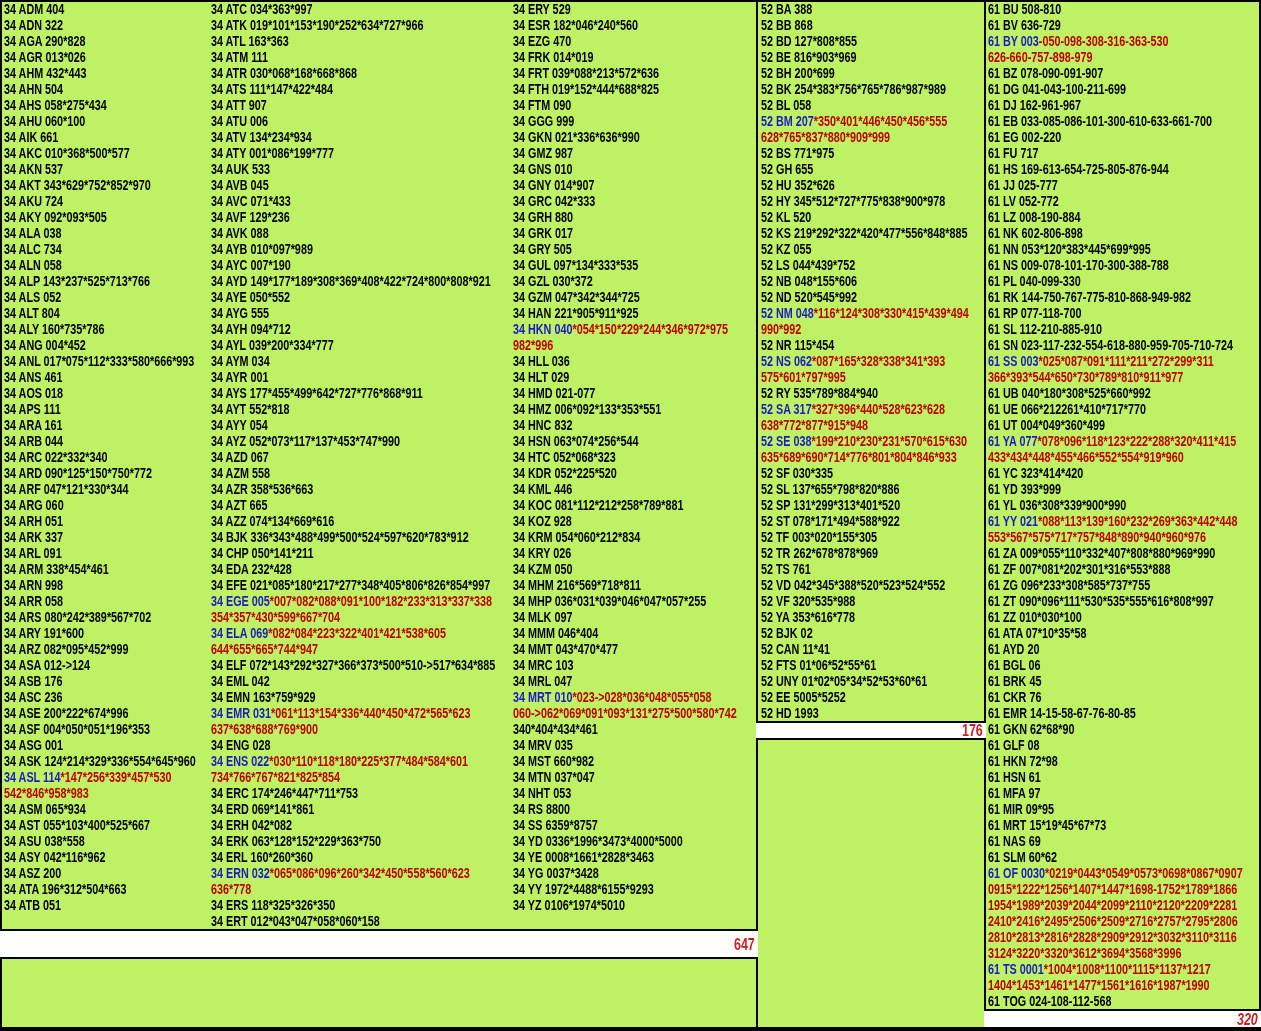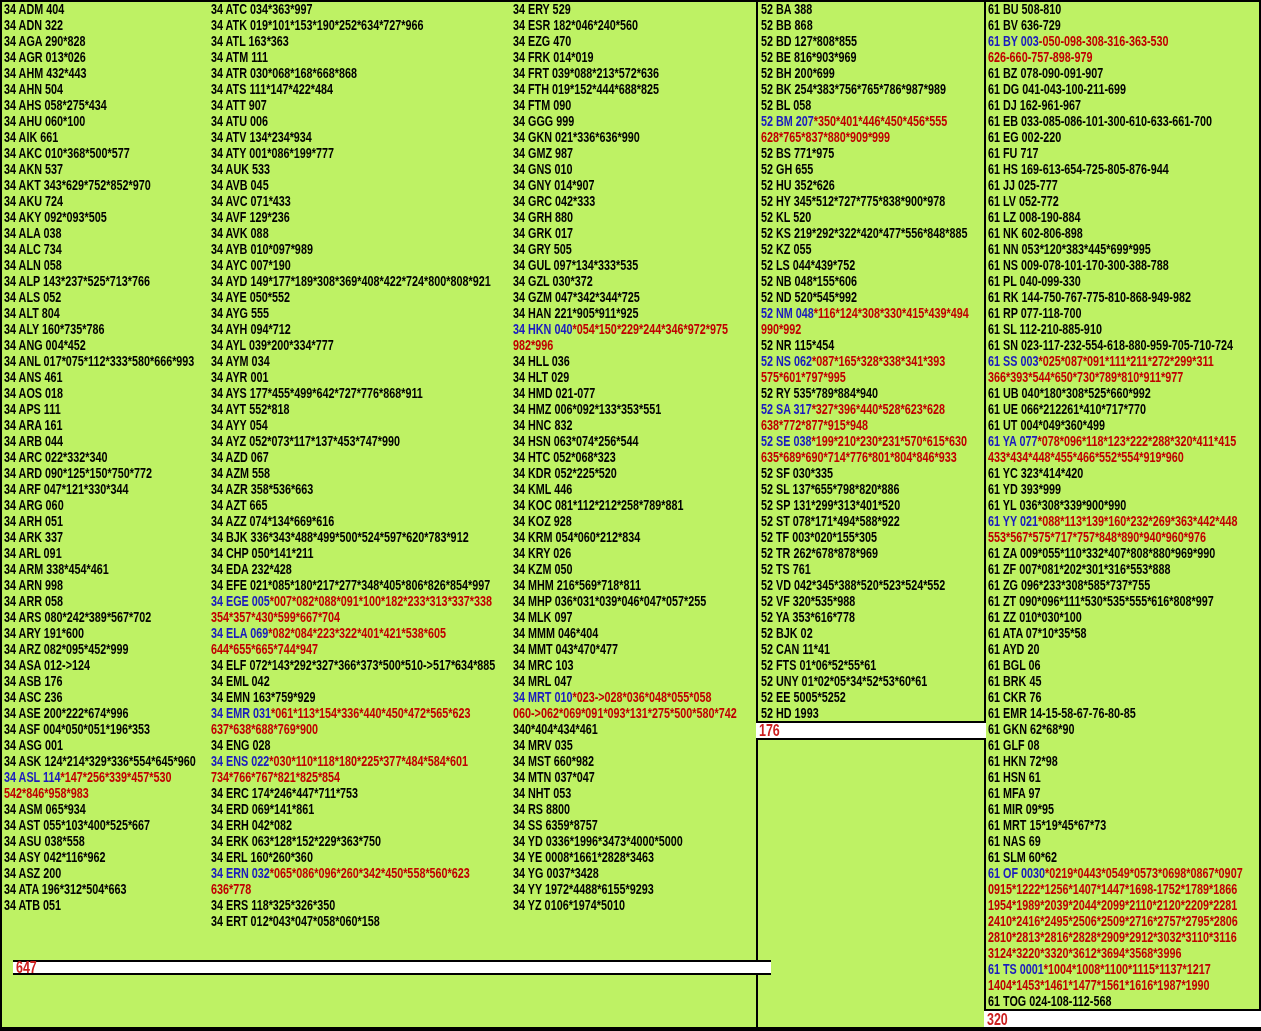--- a/index.html
+++ b/index.html
@@ -4,23 +4,23 @@
 <style>
   html,body{margin:0;padding:0;background:#888;}
   .page{
     position:relative;width:1261px;height:1031px;background:#bef264;
     font-family:"Liberation Sans",sans-serif;font-weight:bold;overflow:hidden;
   }
   .box{position:absolute;box-sizing:border-box;border:2px solid var(--border);background:transparent;}
   .total-row{
     position:absolute;box-sizing:border-box;
     border-top:2px solid var(--border);border-bottom:2px solid var(--border);
-    display:flex;align-items:center;justify-content:flex-start;background:#fff;
+    display:flex;align-items:center;justify-content:flex-end;background:#fff;
   }
-  .total-row.no-bottom{border-bottom:none;}
+  .total-row.no-bottom{border-bottom:none;font-style:italic;}
   .total-text{color:var(--total-red);font-size:16px;line-height:15px;transform:scaleX(0.78);}
   .column{
     position:absolute;transform:scaleX(0.72);transform-origin:0 0;
     font-size:15px;color:var(--ink);
   }
   .line{height:16px;line-height:16px;white-space:nowrap;}
   .blue{color:var(--blue);}
   .red{color:var(--red);}
   .black{color:var(--ink);}
   .bottom-bar{position:absolute;left:0;top:1027px;width:1261px;height:4px;background:var(--border);}
@@ -318,21 +318,21 @@
       <div class="line"><span class="red">0915*1222*1256*1407*1447*1698-1752*1789*1866</span></div>
       <div class="line"><span class="red">1954*1989*2039*2044*2099*2110*2120*2209*2281</span></div>
       <div class="line"><span class="red">2410*2416*2495*2506*2509*2716*2757*2795*2806</span></div>
       <div class="line"><span class="red">2810*2813*2816*2828*2909*2912*3032*3110*3116</span></div>
       <div class="line"><span class="red">3124*3220*3320*3612*3694*3568*3996</span></div>
       <div class="line"><span class="blue">61 TS 0001</span><span class="red">*1004*1008*1100*1115*1137*1217</span></div>
       <div class="line"><span class="red">1404*1453*1461*1477*1561*1616*1987*1990</span></div>
       <div class="line"><span class="black">61 TOG 024-108-112-568</span></div>
     </div>
 
-  <div class="total-row" style="left:13px;top:929px;width:758px;height:15px;margin-top:31px;">
+  <div class="total-row" style="left:0;top:929px;width:758px;height:30px;">
     <span class="total-text">647</span>
   </div>
   <div class="total-row" style="left:756px;top:721px;width:230px;height:19px;">
     <span class="total-text">176</span>
   </div>
   <div class="total-row no-bottom" style="left:984px;top:1009px;width:277px;height:18px;">
     <span class="total-text">320</span>
   </div>
 
   <div class="bottom-bar"></div>

